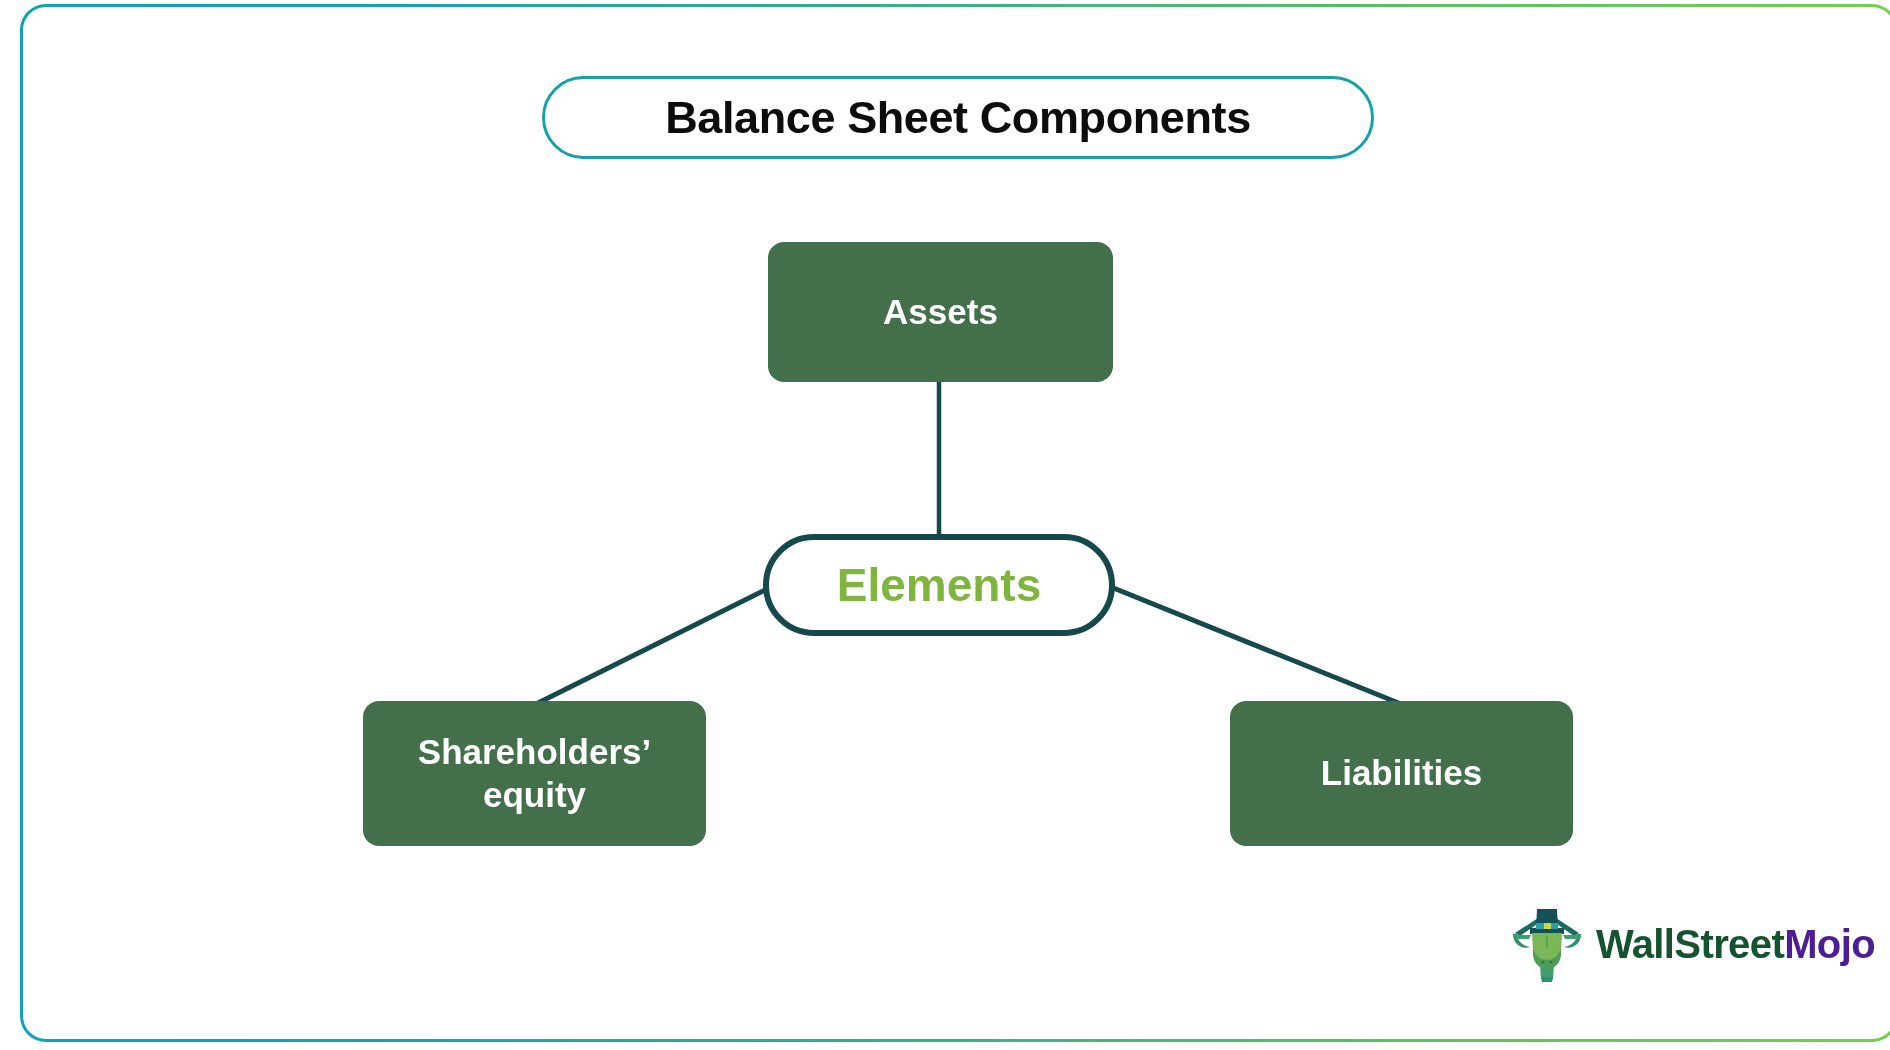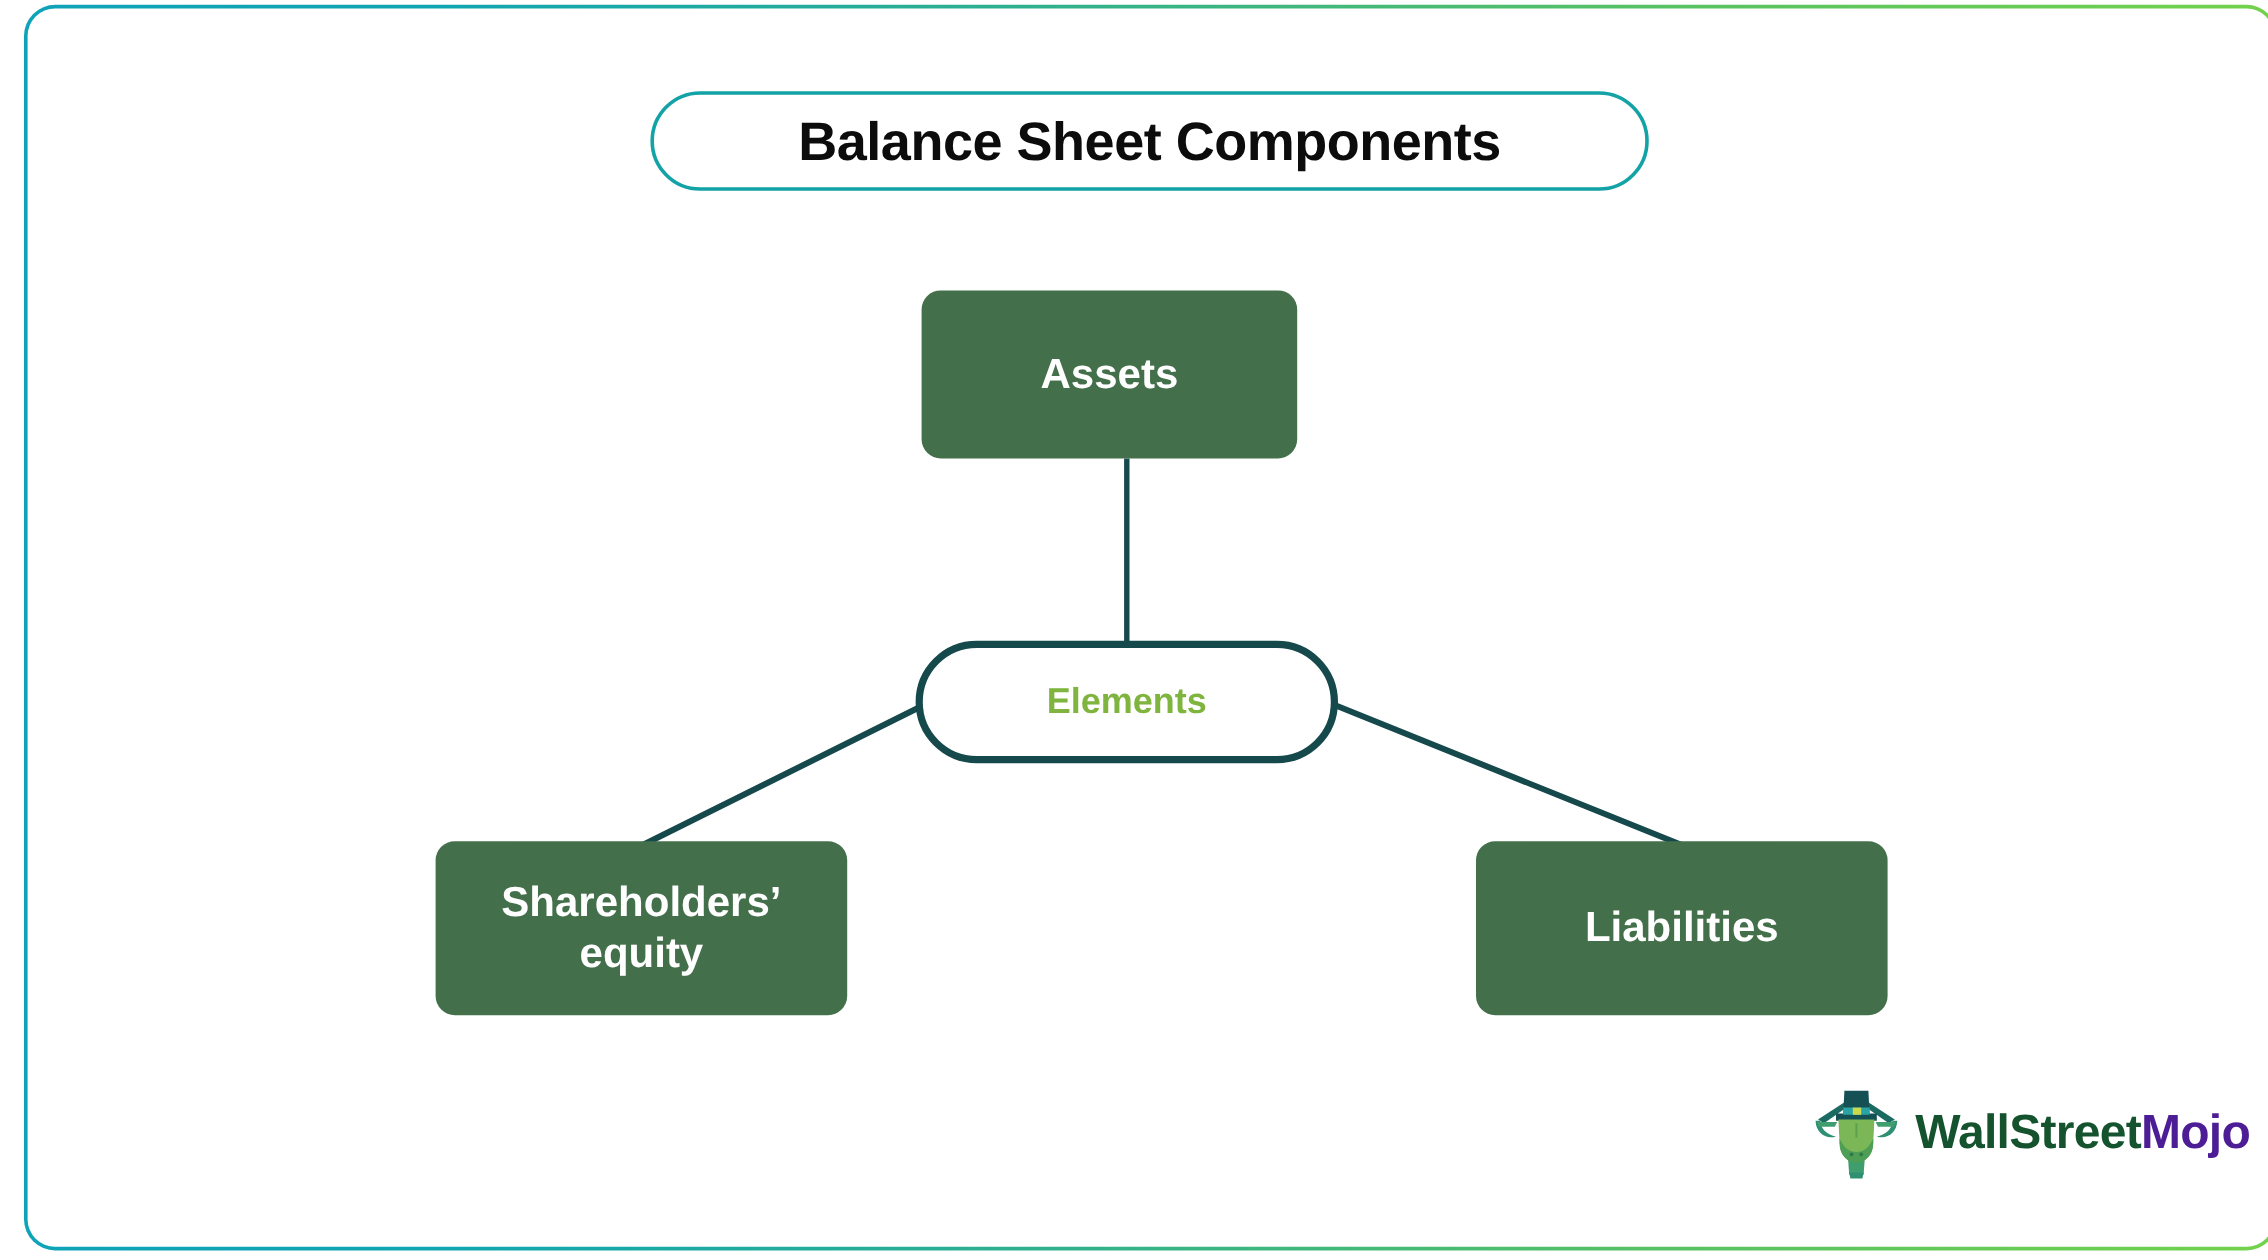--- a/index.html
+++ b/index.html
@@ -79,21 +79,21 @@
     text-align: center;
     color: #ffffff;
     font-weight: 700;
     line-height: 1.22;
     box-sizing: border-box;
   }
 
   #node-assets {
     left: 745px;
     top: 235px;
-    width: 313px;
+    width: 345px;
     height: 140px;
     font-size: 35px;
   }
 
   #node-equity {
     left: 340px;
     top: 694px;
     width: 343px;
     height: 145px;
     font-size: 35px;
@@ -117,21 +117,21 @@
     background: #ffffff;
     border: 6px solid #16494c;
     border-radius: 52px;
     display: flex;
     align-items: center;
     justify-content: center;
     box-sizing: border-box;
     z-index: 5;
   }
   #node-elements .el-text {
-    font-size: 30px;
+    font-size: 46px;
     font-weight: 700;
     color: #7fb53f;
     letter-spacing: 0px;
     white-space: nowrap;
   }
 
   
   #logo {
     position: absolute;
     left: 1488px;

